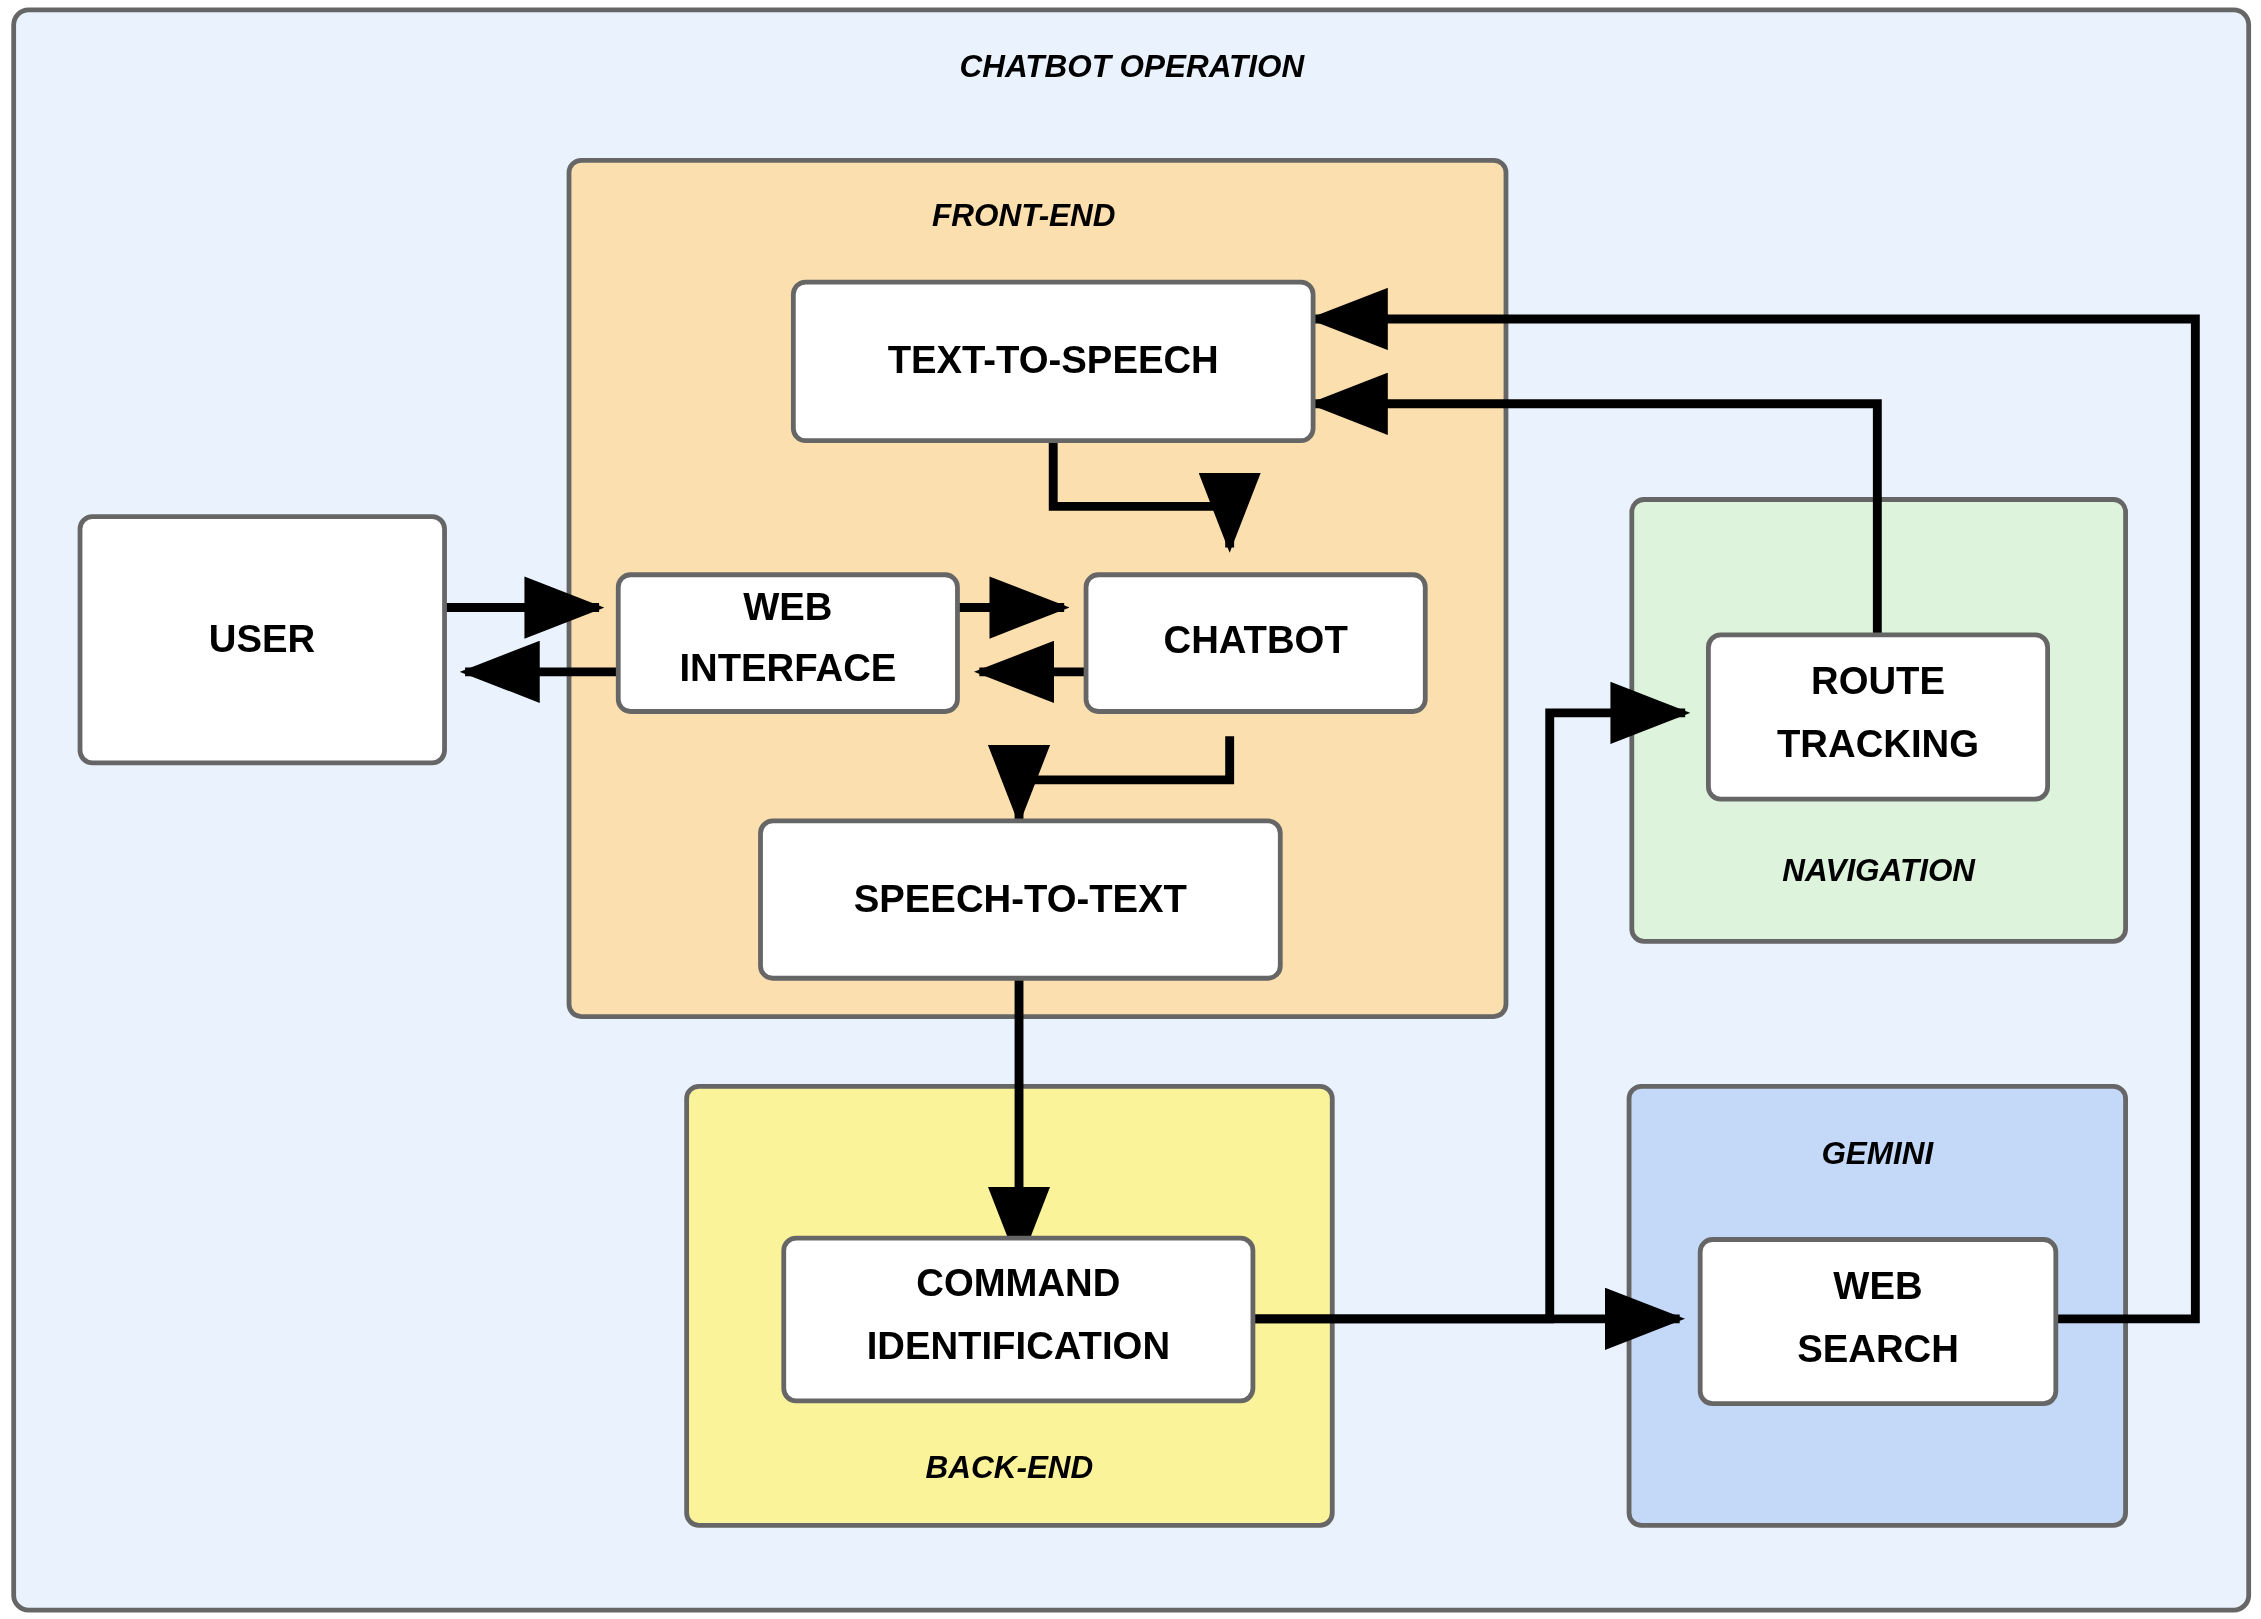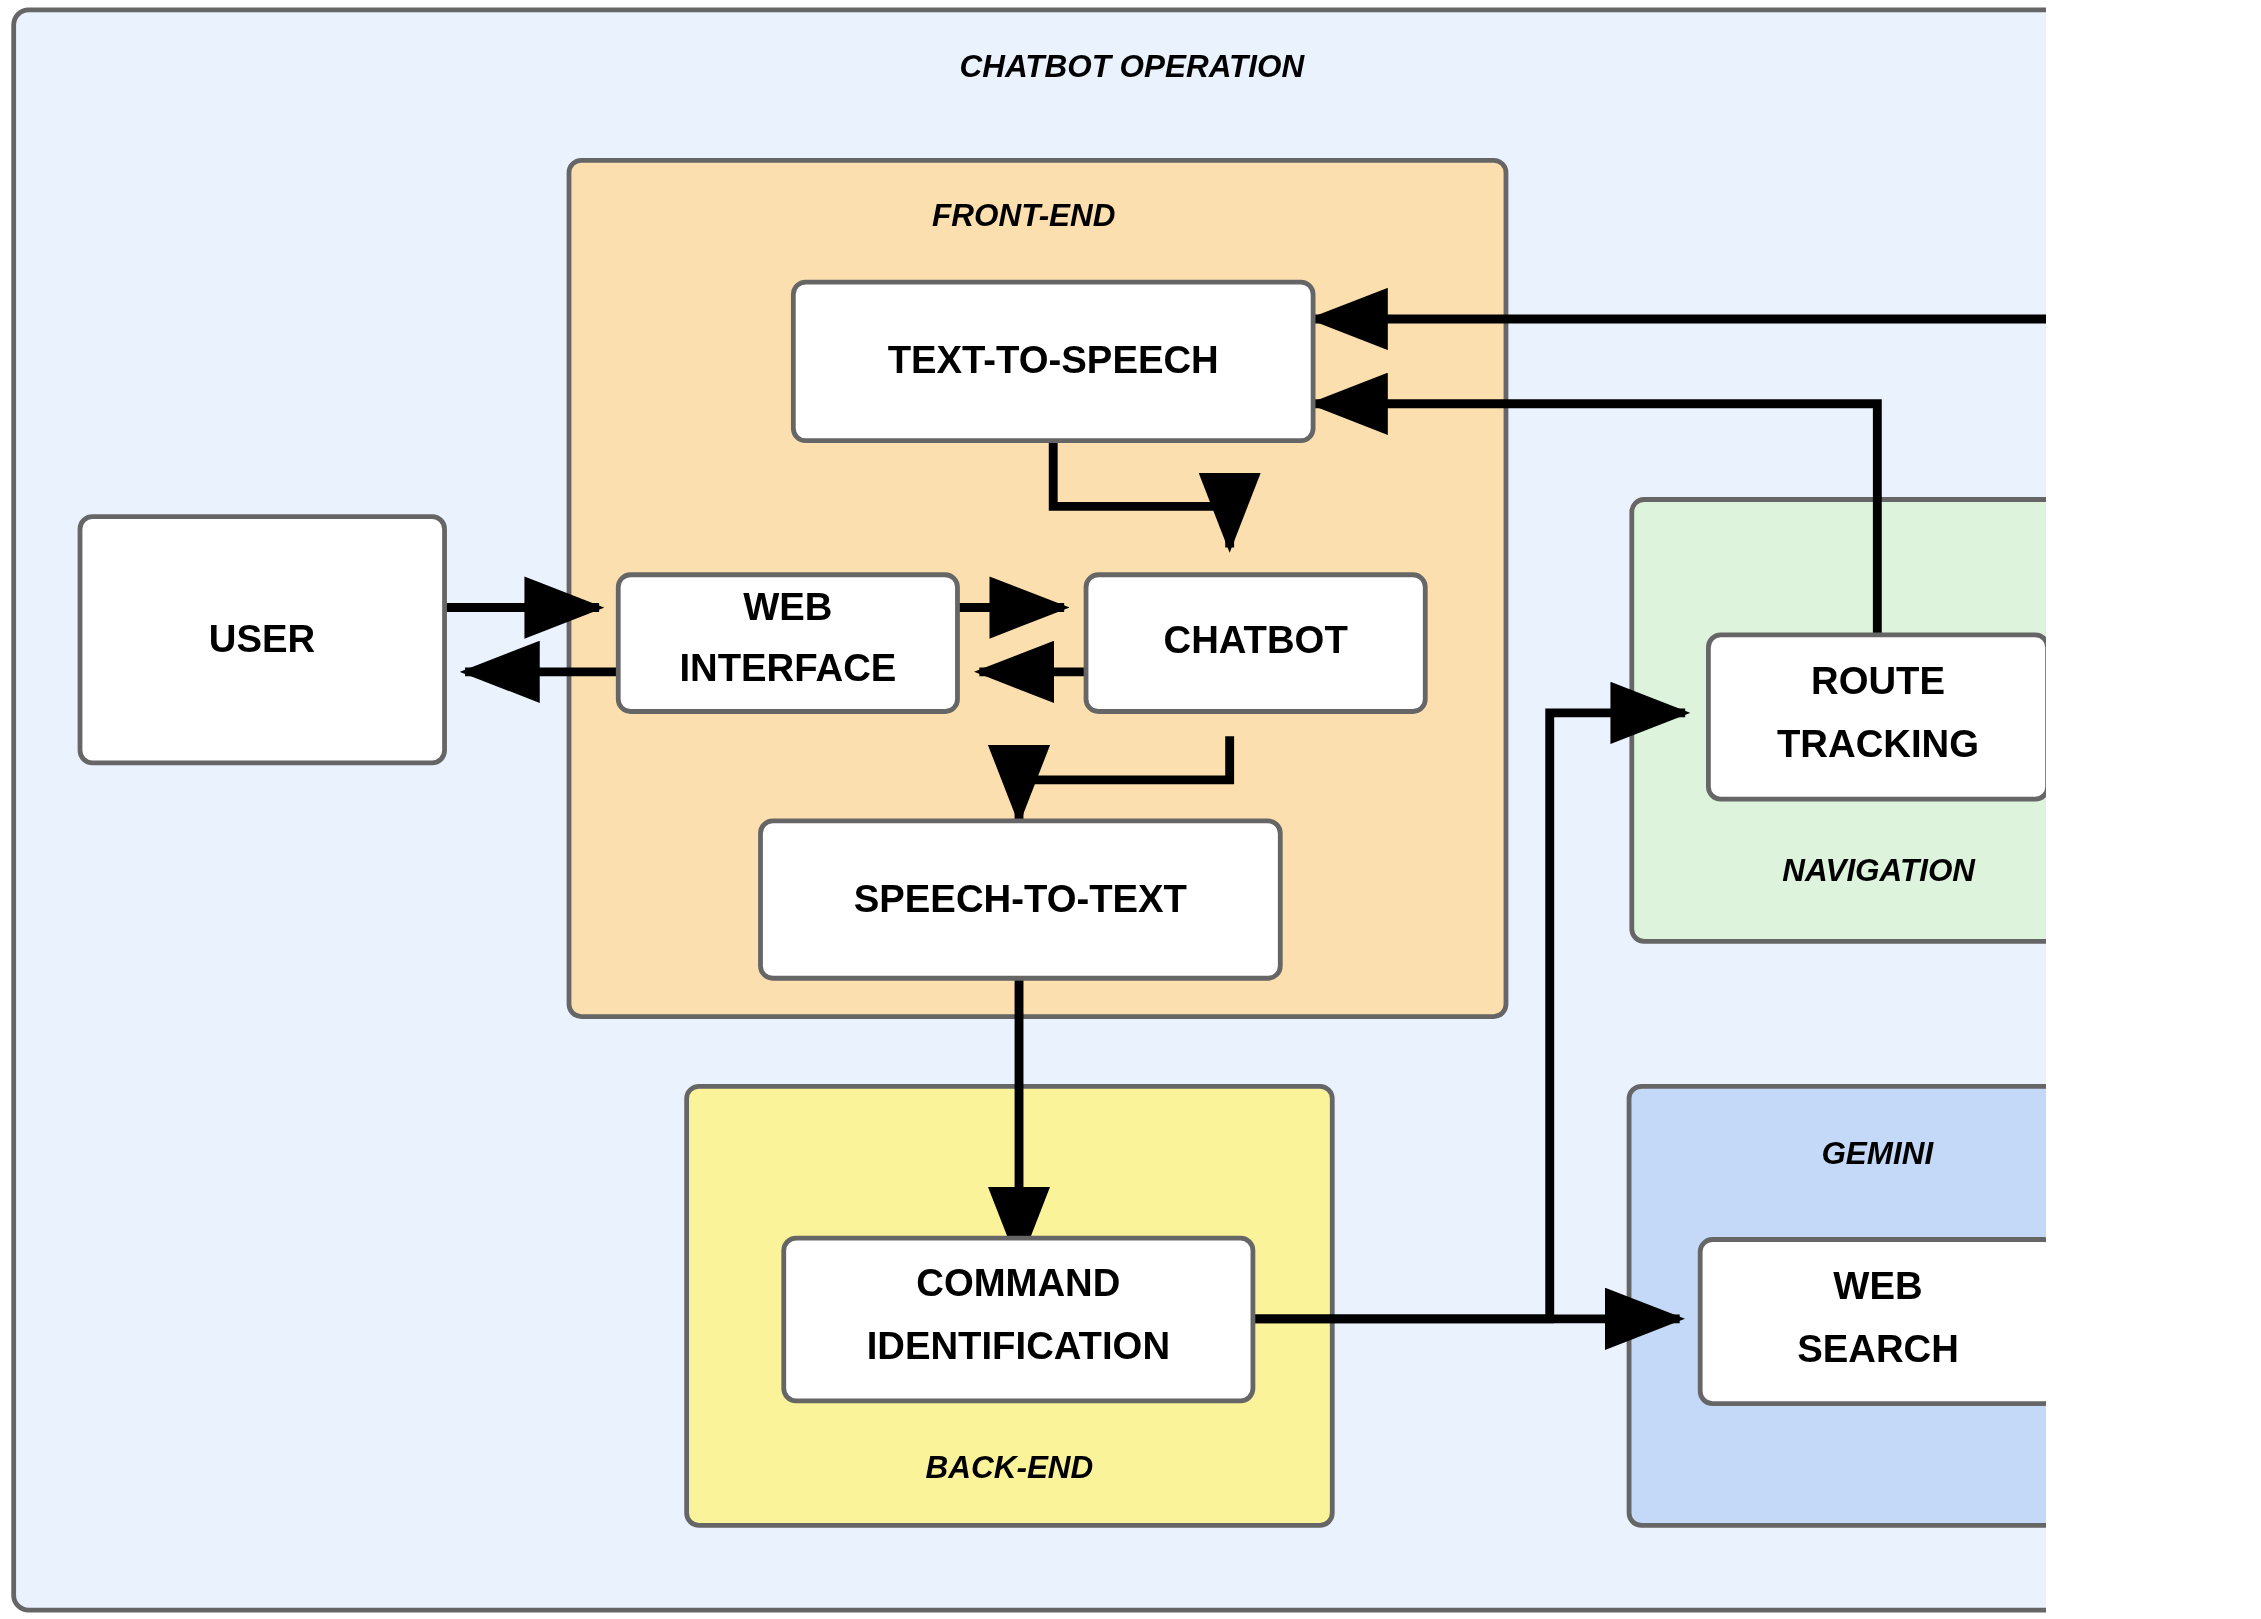--- a/index.html
+++ b/index.html
@@ -2,21 +2,21 @@
 <html style="font-size:11px"><head>
 <meta charset="utf-8">
 <style>
   html, body {
     margin: 0;
     padding: 0;
     background: #ffffff;
   }
   #stage {
     position: relative;
-    width: 2046px;
+    width: 2261px;
     height: 1620px;
     overflow: hidden;
     font-family: "Liberation Sans", sans-serif;
   }
   #diagram {
     position: absolute;
     left: 0;
     top: 0;
     width: 2261px;
     height: 1620px;

